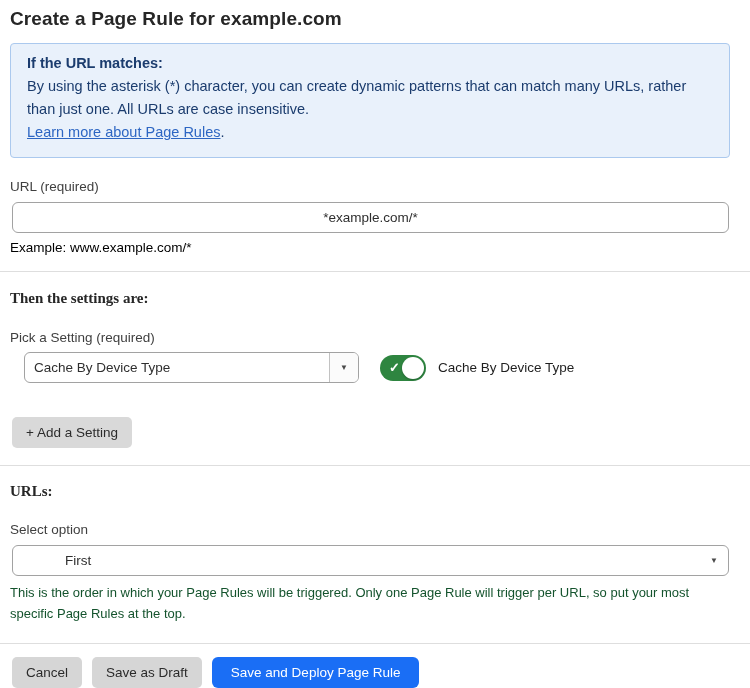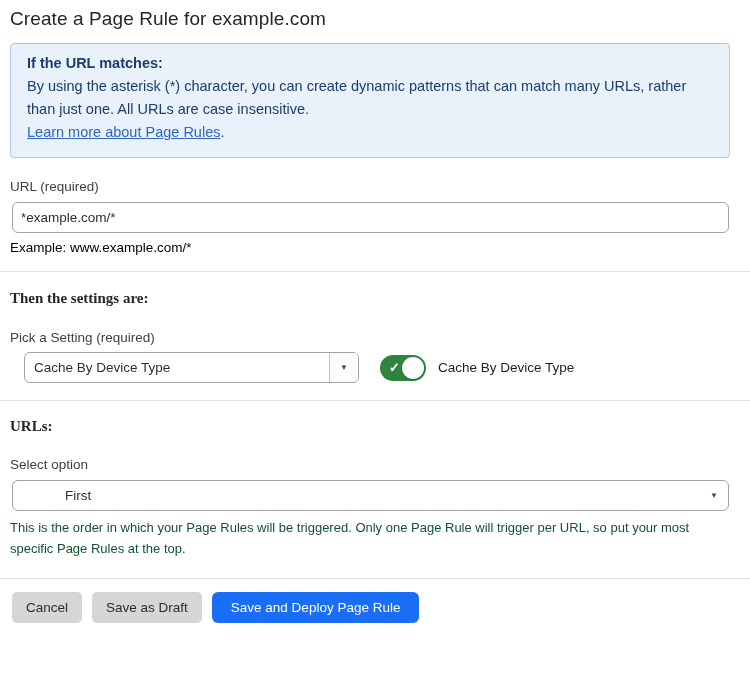--- a/index.html
+++ b/index.html
@@ -7,21 +7,21 @@
   body {
     width: 750px; height: 688px; overflow: hidden;
     font-family: "Liberation Sans", sans-serif;
     color: #2b2b2b;
     -webkit-font-smoothing: antialiased;
   }
   .page { position: relative; width: 750px; height: 688px; }
 
   .page-title {
     margin: 8px 0 0 10px;
-    font-size: 19px; font-weight: normal; color: #262626;
+    font-size: 19px; font-weight: bold; color: #262626;
     letter-spacing: 0.1px;
   }
 
   .info-box {
     margin: 13px 20px 0 10px;
     background: #e9f1fb;
     border: 1px solid #abc9ee;
     border-radius: 4px;
     padding: 8px 16px 13px 16px;
     font-size: 14.5px; line-height: 23px;
@@ -39,20 +39,21 @@
   .text-input {
     display: block;
     margin: 8px 0 0 12px;
     width: 717px; height: 31px;
     border: 1px solid #a2a2a2; border-radius: 6px;
     padding: 0 8px;
     font-family: "Liberation Sans", sans-serif;
     font-size: 13.5px; color: #2f2f2f;
     background: #fff;
     outline: none;
+    text-align: center;
   }
   .helper-text {
     margin: 7px 0 0 10px;
     font-size: 13.5px; color: #000000;
   }
 
   .divider { margin-top: 16px; height: 1px; background: #dedede; }
 
   .section-heading {
     margin: 18px 0 0 10px;
@@ -168,20 +169,21 @@
         <span class="arrow-glyph">▼</span>
       </span>
     </div>
     <div class="toggle" role="switch" aria-checked="true">
       <span class="check-glyph">✓</span>
       <span class="knob"></span>
     </div>
     <span class="toggle-label">Cache By Device Type</span>
   </div>
 
+  <button class="btn add-setting-btn">+ Add a Setting</button>
 
   <div class="divider divider-order"></div>
 
   <div class="section-heading" style="margin-top:17px;">URLs:</div>
 
   <div class="field-label" style="margin-top:22px;">Select option</div>
 
   <div class="fake-select" style="width:717px; margin:8px 0 0 12px;padding-left:43px;">
     <span class="select-value">First</span>
     <span style="display:flex;align-items:center;padding-right:10px;">

